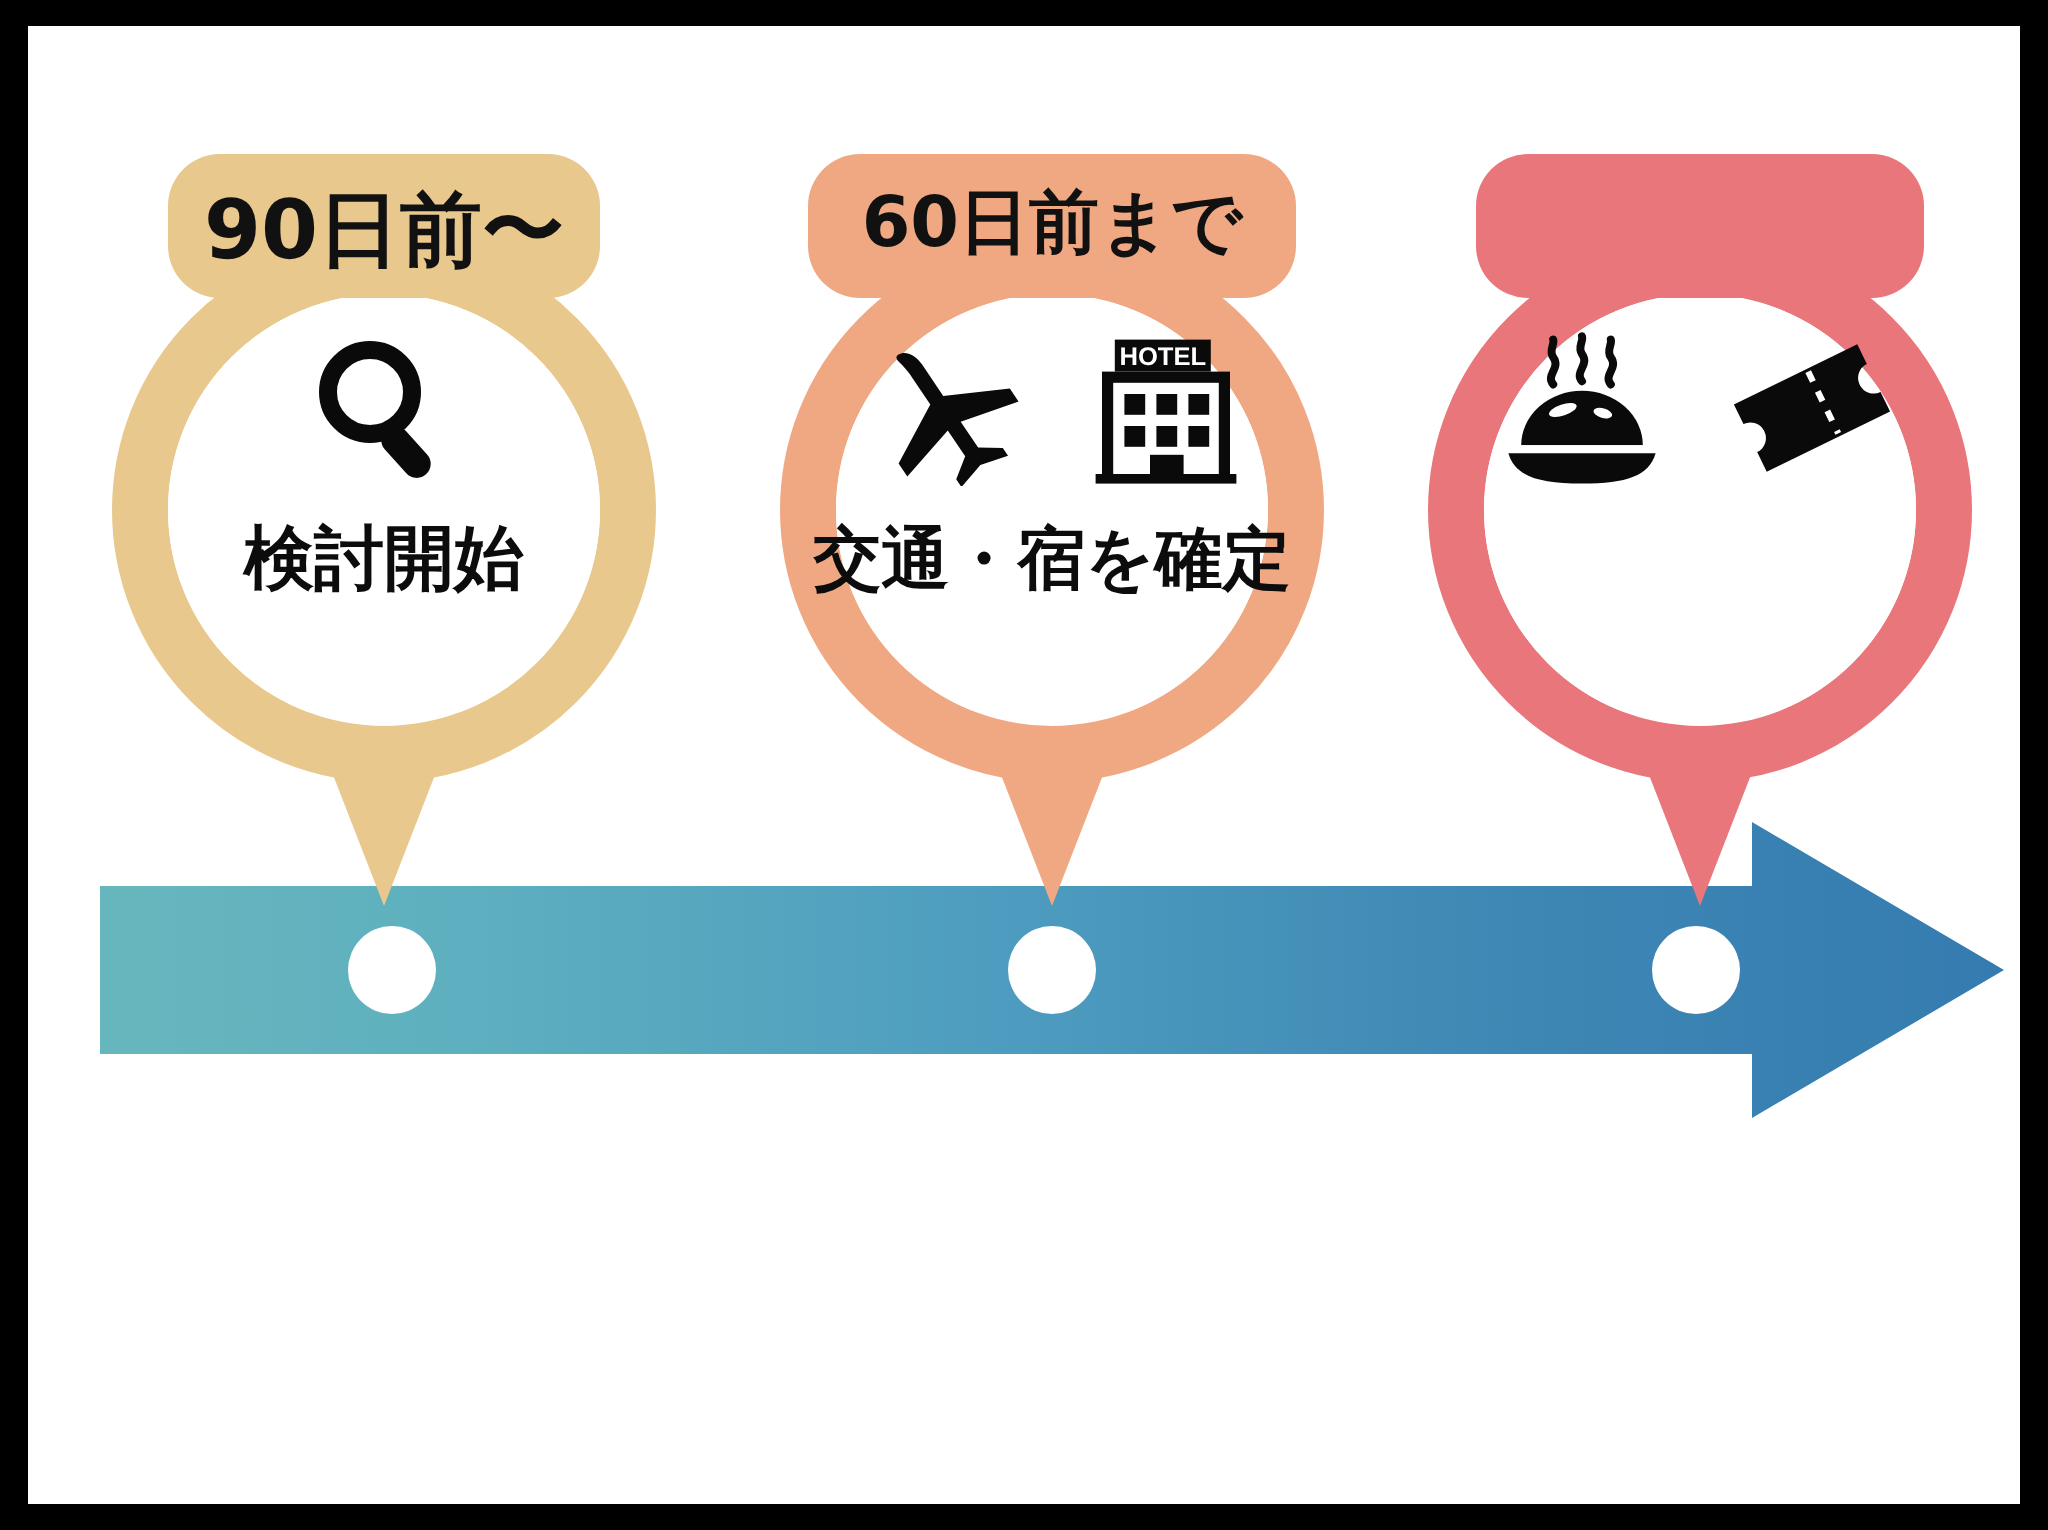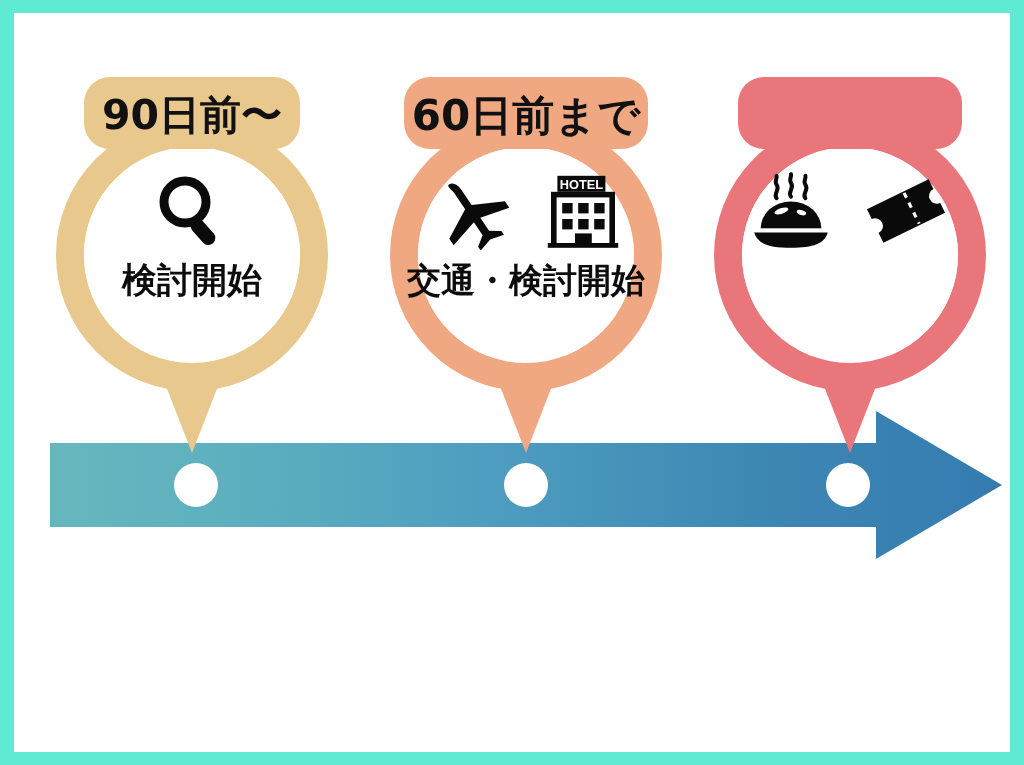--- a/index.html
+++ b/index.html
@@ -12,21 +12,21 @@
 
   body {
     font-family: "DejaVu Sans", "Liberation Sans", sans-serif;
     background: #cadfeb;
   }
 
   #page {
     position: relative;
     width: 1024px;
     height: 765px;
-    background: #5eead4;
+    background: #000000;
   }
 
   #canvas {
     position: absolute;
     left: 14px;
     top: 13px;
     width: 996px;
     height: 739px;
     background: #ffffff;
   }
@@ -65,31 +65,31 @@
     width: 300px;
     text-align: center;
     font-size: 40px;
     font-weight: 700;
     color: #111111;
     letter-spacing: 0px;
     line-height: 1;
     white-space: nowrap;
   }
   #pin-1 .pin-banner-text { font-size: 41px; }
-  #pin-2 .pin-banner-text { font-size: 42px; }
+  #pin-2 .pin-banner-text { font-size: 35px; }
   #pin-3 .pin-banner-text { font-size: 40px; }
 
   .pin-icons {
     position: absolute;
     left: 0;
     top: 92px;
     width: 300px;
     height: 92px;
     display: flex;
-    align-items: center;
+    align-items: flex-start;
     justify-content: center;
     gap: 30px;
   }
 
   .pin-label {
     position: absolute;
     left: 0;
     top: 190px;
     width: 300px;
     text-align: center;
@@ -187,21 +187,21 @@
 
           <rect x="24" y="60" width="13" height="13" fill="#0a0a0a"></rect>
           <rect x="44" y="60" width="13" height="13" fill="#0a0a0a"></rect>
           <rect x="64" y="60" width="13" height="13" fill="#0a0a0a"></rect>
 
           <rect x="40" y="78" width="21" height="16" fill="#0a0a0a"></rect>
 
           <rect x="6" y="90" width="88" height="6" fill="#0a0a0a"></rect>
         </svg>
       </div>
-      <div class="pin-label">交通・検討開始</div>
+      <div class="pin-label">交通・宿を確定</div>
     </div>
 
     <div class="pin" id="pin-3">
       <svg class="pin-svg" viewBox="0 0 300 400">
         <path d="M 108,272 L 192,272 L 150,380 Z" fill="#e8767a"></path>
         <circle cx="150" cy="182" r="122" fill="none" stroke="#e8767a" stroke-width="28"></circle>
         <circle cx="150" cy="182" r="108" fill="#ffffff"></circle>
         <rect x="38" y="4" width="224" height="72" rx="26" ry="26" fill="#e8767a"></rect>
       </svg>
       <div class="pin-icons">

